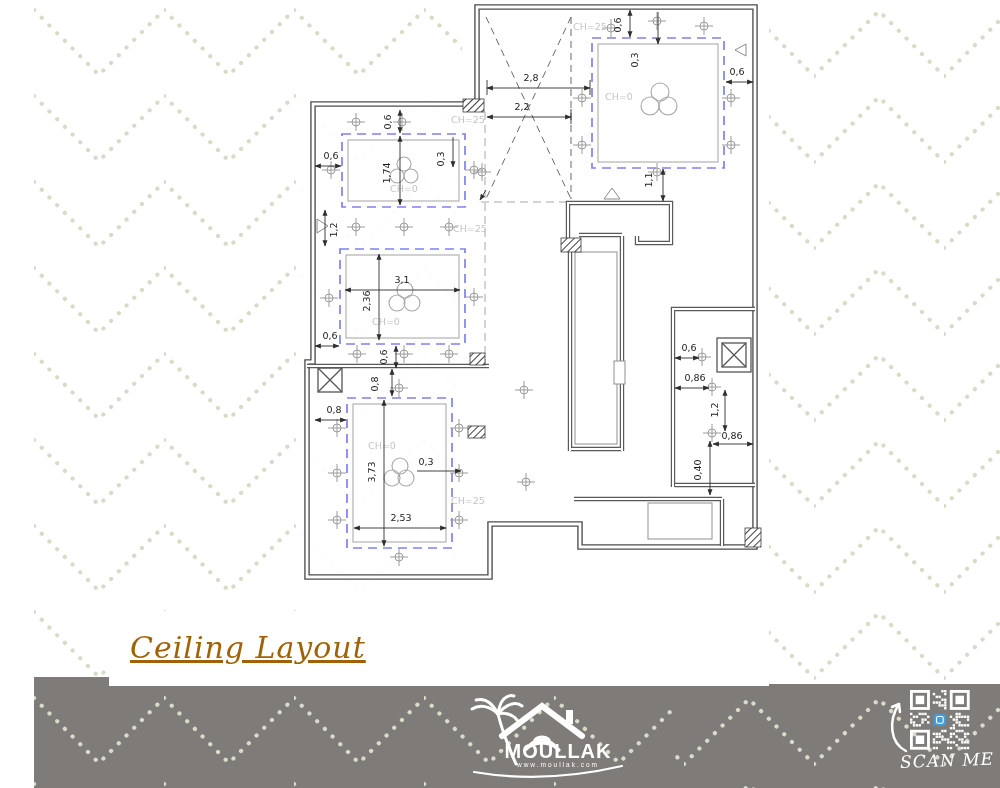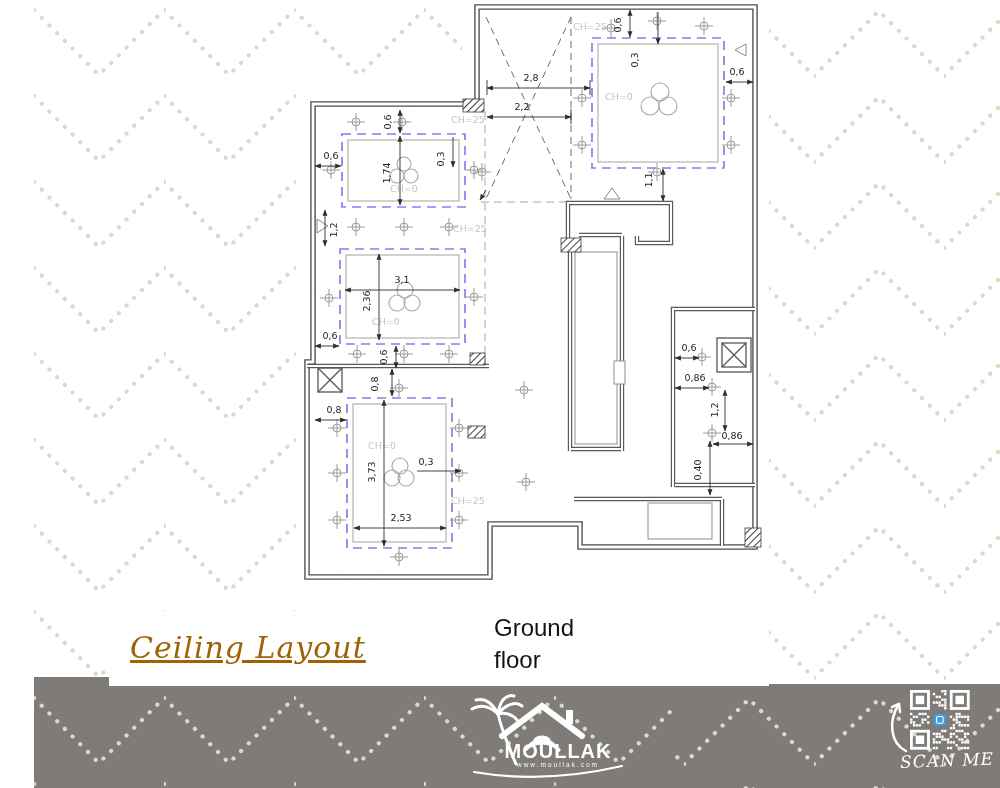--- a/index.html
+++ b/index.html
@@ -307,24 +307,20 @@
         <text class="dimtext" x="698" y="439">0,86</text>
       </g>
       <g>
         <line class="dimline" x1="676" y1="441" x2="676" y2="495" marker-start="url(#as)" marker-end="url(#ae)"></line>
         <text class="dimtext" transform="translate(667,470) rotate(-90)">0,40</text>
       </g>
     </g>
   </svg>
 
   <div class="title-left">Ceiling Layout</div>
-  <div class="title-right">
-    <div>Ground</div>
-    <div>floor</div>
-  </div>
 
   <svg class="layer" style="left:420px;top:688px;" width="180" height="98" viewBox="0 0 180 98">
     <g>
       <path class="logo-stroke" style="stroke-width:3" d="M44,26 C48,42 54,58 62,76"></path>
       <path class="logo-stroke" style="stroke-width:3" d="M44,26 C36,18 26,16 18,21"></path>
       <path class="logo-stroke" style="stroke-width:3" d="M44,26 C38,14 30,10 22,12"></path>
       <path class="logo-stroke" style="stroke-width:3" d="M44,26 C46,12 52,6 60,8"></path>
       <path class="logo-stroke" style="stroke-width:3" d="M44,26 C52,16 62,13 68,18"></path>
       <path class="logo-stroke" style="stroke-width:3" d="M44,26 C50,24 58,26 63,32"></path>
     </g>

